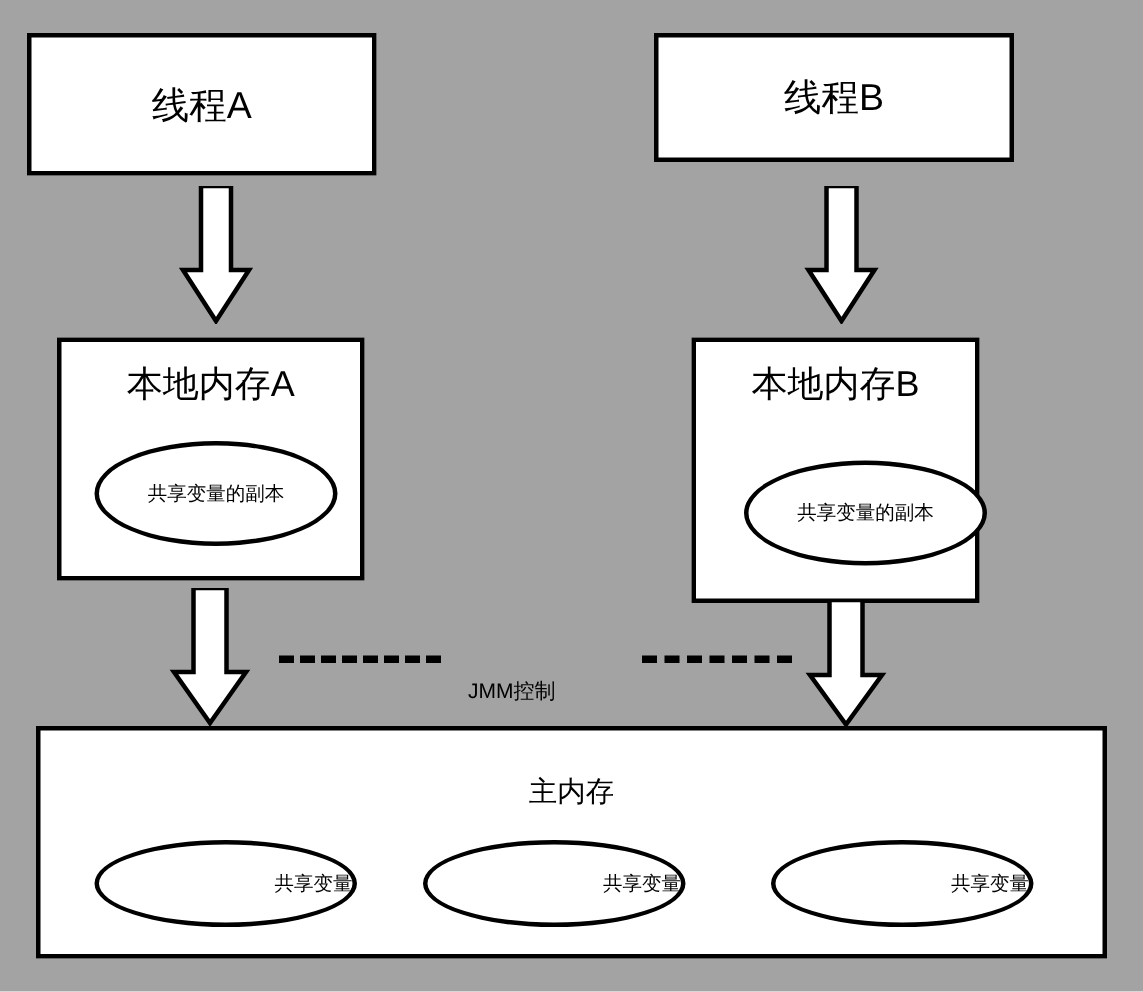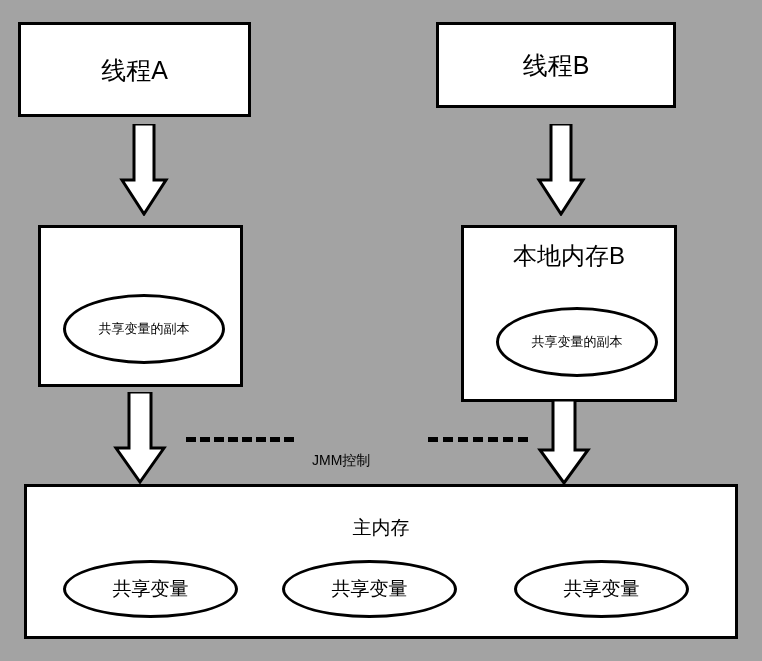--- a/index.html
+++ b/index.html
@@ -52,21 +52,22 @@
     box-sizing: border-box;
     display: flex;
     align-items: center;
     justify-content: center;
     color: #000000;
   }
   .ellipse-small {
     font-size: 13px;
   }
   .ellipse-main {
-    font-size: 19px;
+    font-size: 13px;
+    justify-content: flex-end;
   }
   .arrow {
     position: absolute;
   }
   .dash-seg {
     position: absolute;
     height: 0;
     border-top: 5px dashed #000000;
   }
   .jmm-text {
@@ -95,26 +96,27 @@
     </svg>
   </div>
 
   <div class="arrow" style="left:535px; top:124px; width:52px; height:92px;">
     <svg width="52" height="92" viewBox="0 0 52 92">
       <polygon points="16,0 36,0 36,56 48,56 26,90 4,56 16,56" fill="#ffffff" stroke="#000000" stroke-width="3"></polygon>
     </svg>
   </div>
 
   <div class="box" style="left:38px; top:225px; width:205px; height:162px;">
+    <div class="box-label local-label">本地内存A</div>
     <div class="ellipse ellipse-small" style="left:22px; top:66px; width:162px; height:70px;">
       <span>共享变量的副本</span>
     </div>
   </div>
 
-  <div class="box" style="left:461px; top:225px; width:216px; height:177px;">
+  <div class="box" style="left:461px; top:225px; width:192px; height:177px;">
     <div class="box-label local-label">本地内存B</div>
     <div class="ellipse ellipse-small" style="left:32px; top:79px; width:162px; height:70px;">
       <span>共享变量的副本</span>
     </div>
   </div>
 
   <div class="arrow" style="left:112px; top:392px; width:56px; height:92px;">
     <svg width="56" height="92" viewBox="0 0 56 92">
       <polygon points="17,0 39,0 39,56 52,56 28,90 4,56 17,56" fill="#ffffff" stroke="#000000" stroke-width="3"></polygon>
     </svg>

